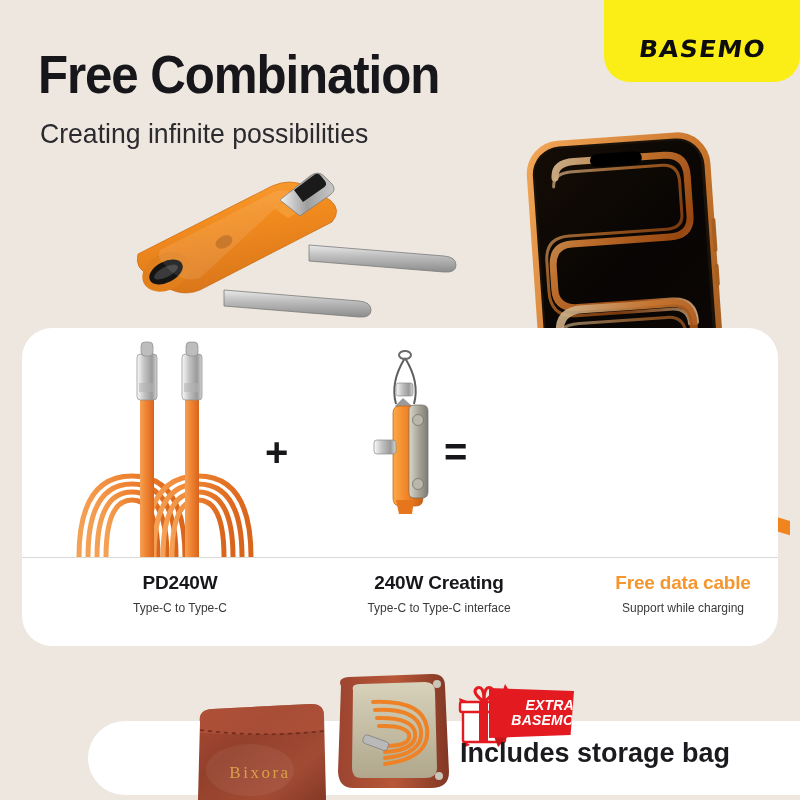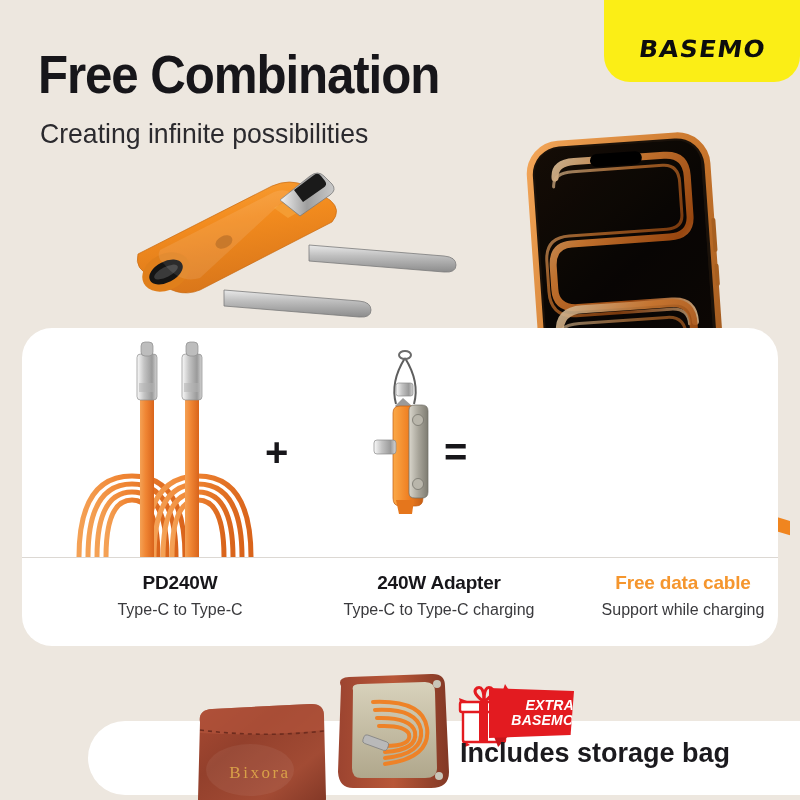--- a/index.html
+++ b/index.html
@@ -66,21 +66,21 @@
   }
   .op-plus { left:265px; top:432px; }
   .op-equals { left:444px; top:432px; }
 
   .labels { position:absolute; left:22px; top:572px; width:756px; display:flex;margin-left:24px; }
   .label-col { flex:1; text-align:center; }
   .label-col .lbl-title {
     font-size:19px; font-weight:bold; color:#17161A;
     letter-spacing:-0.2px; margin-bottom:7px;
   }
-  .label-col .lbl-sub { font-size:16px; color:#3A3A3D; font-weight:400; }
+  .label-col .lbl-sub { font-size:12px; color:#3A3A3D; font-weight:400; }
   .label-col.accent .lbl-title { color:#F5962E; }
   .col-a { flex:0 0 268px; }
   .col-b { flex:0 0 250px; }
   .col-c { flex:0 0 238px; }
 
   
   .bonus-band {
     position:absolute; left:88px; top:721px;
     width:814px; height:74px;
     background:#FFFFFF;
@@ -321,22 +321,22 @@
   <div class="op-equals">=</div>
 
   <div class="combo-divider"></div>
 
   <div class="labels">
     <div class="label-col col-a">
       <div class="lbl-title">PD240W</div>
       <div class="lbl-sub">Type-C to Type-C</div>
     </div>
     <div class="label-col col-b">
-      <div class="lbl-title">240W Adapter</div>
-      <div class="lbl-sub">Type-C to Type-C charging</div>
+      <div class="lbl-title">240W Creating</div>
+      <div class="lbl-sub">Type-C to Type-C interface</div>
     </div>
     <div class="label-col col-c accent">
       <div class="lbl-title">Free data cable</div>
       <div class="lbl-sub">Support while charging</div>
     </div>
   </div>
 
   <div class="bonus-band"></div>
 
   <div class="bag-closed">

